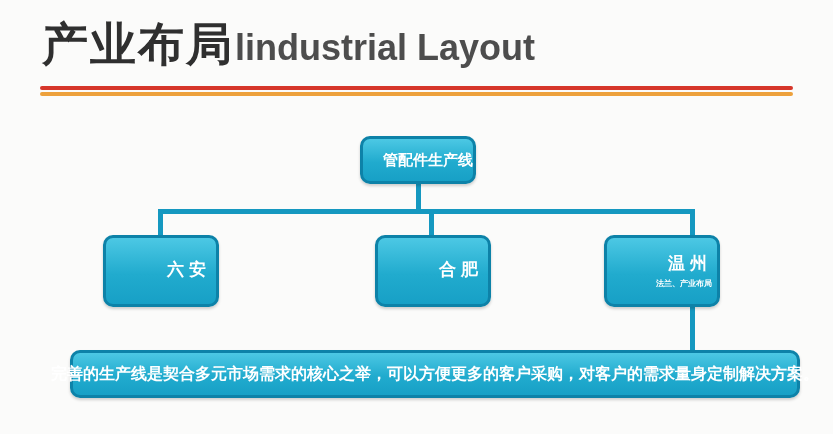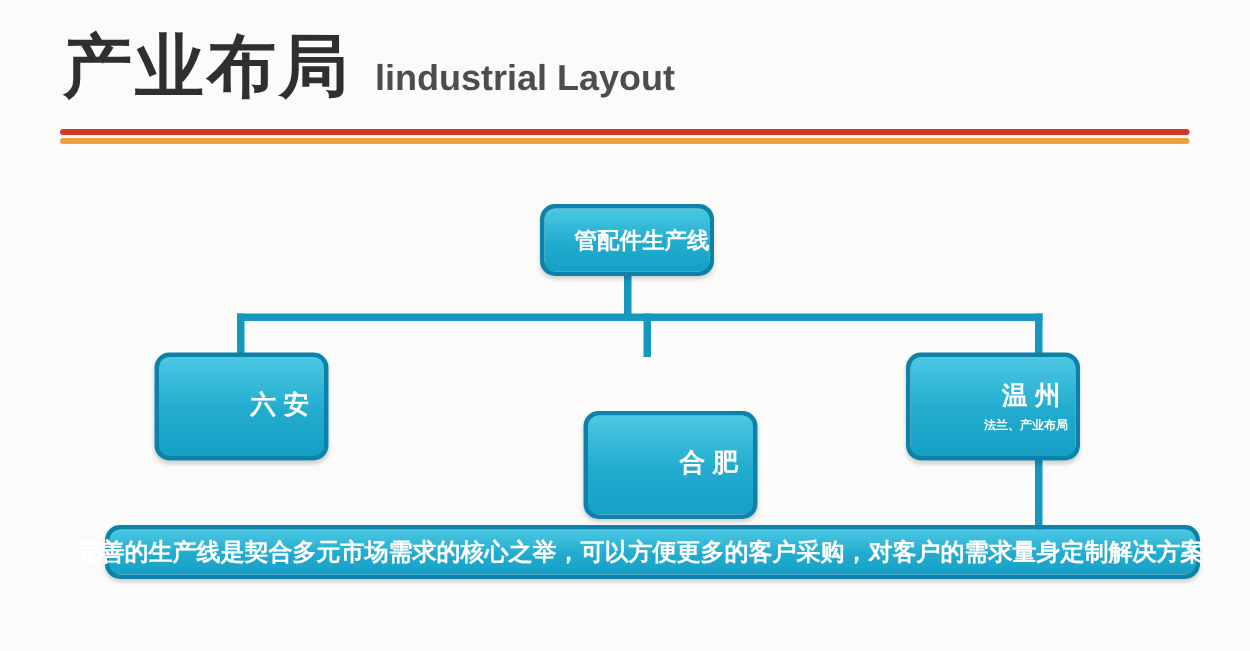--- a/index.html
+++ b/index.html
@@ -6,23 +6,23 @@
   html, body { width:833px; height:434px; }
   body {
     font-family:"Liberation Sans", sans-serif;
     background:#fbfbfa;
     position:relative;
     overflow:hidden;
   }
   .slide { position:absolute; inset:0; }
 
   
-  .title { position:absolute; left:42px; top:14px; display:flex; align-items:baseline; gap:16px; }
+  .title { position:absolute; left:42px; top:14px; display:flex; align-items:baseline; gap:1px; }
   .title-zh { font-size:46px; font-weight:bold; color:#2f2f2f; letter-spacing:2px; }
-  .title-en { font-size:24px; font-weight:bold; color:#4d4d4d; }
+  .title-en { font-size:36px; font-weight:bold; color:#4d4d4d; }
   .divider { position:absolute; left:40px; top:86px; width:753px; }
   .divider-red    { height:4px; background:#d6362a; border-radius:3px; }
   .divider-orange { height:4px; background:#eda13c; border-radius:3px; margin-top:2px; }
 
   
   .conn { position:absolute; background:#1598c0; }
 
   
   .node {
     position:absolute;
@@ -37,26 +37,26 @@
     justify-content:center;
     box-shadow:0 2px 3px rgba(0,0,0,0.18);
   }
   .root-node { left:360px; top:136px; width:116px; height:48px; }
   .root-node .node-title { font-size:15px; font-weight:bold; }
 
   .child-node { width:116px; height:72px; top:235px; padding:4px 5px; }
   .child-node .node-title { font-size:17px; font-weight:bold; letter-spacing:5px; text-indent:5px; margin-bottom:3px; }
   .child-node .node-desc  { font-size:8px; font-weight:bold; line-height:1.4; }
   .node-luan    { left:103px;font-family:Liberation Mono, monospace; }
-  .node-hefei   { left:389px;margin-top:39px; }
+  .node-hefei   { left:375px; }
   .node-wenzhou { left:604px; }
 
   
   .summary {
-    position:absolute; left:70px; top:350px; width:730px; height:36px;
+    position:absolute; left:70px; top:350px; width:730px; height:48px;
     background:linear-gradient(180deg, #4cc8e4 0%, #21abce 55%, #17a0c6 100%);
     border:3px solid #0d82a8;
     border-radius:10px;
     color:#ffffff;
     font-weight:bold;
     font-size:16px;
     display:flex; align-items:center; justify-content:center;
     text-align:center;
     box-shadow:0 2px 3px rgba(0,0,0,0.18);
     padding:0 8px;

